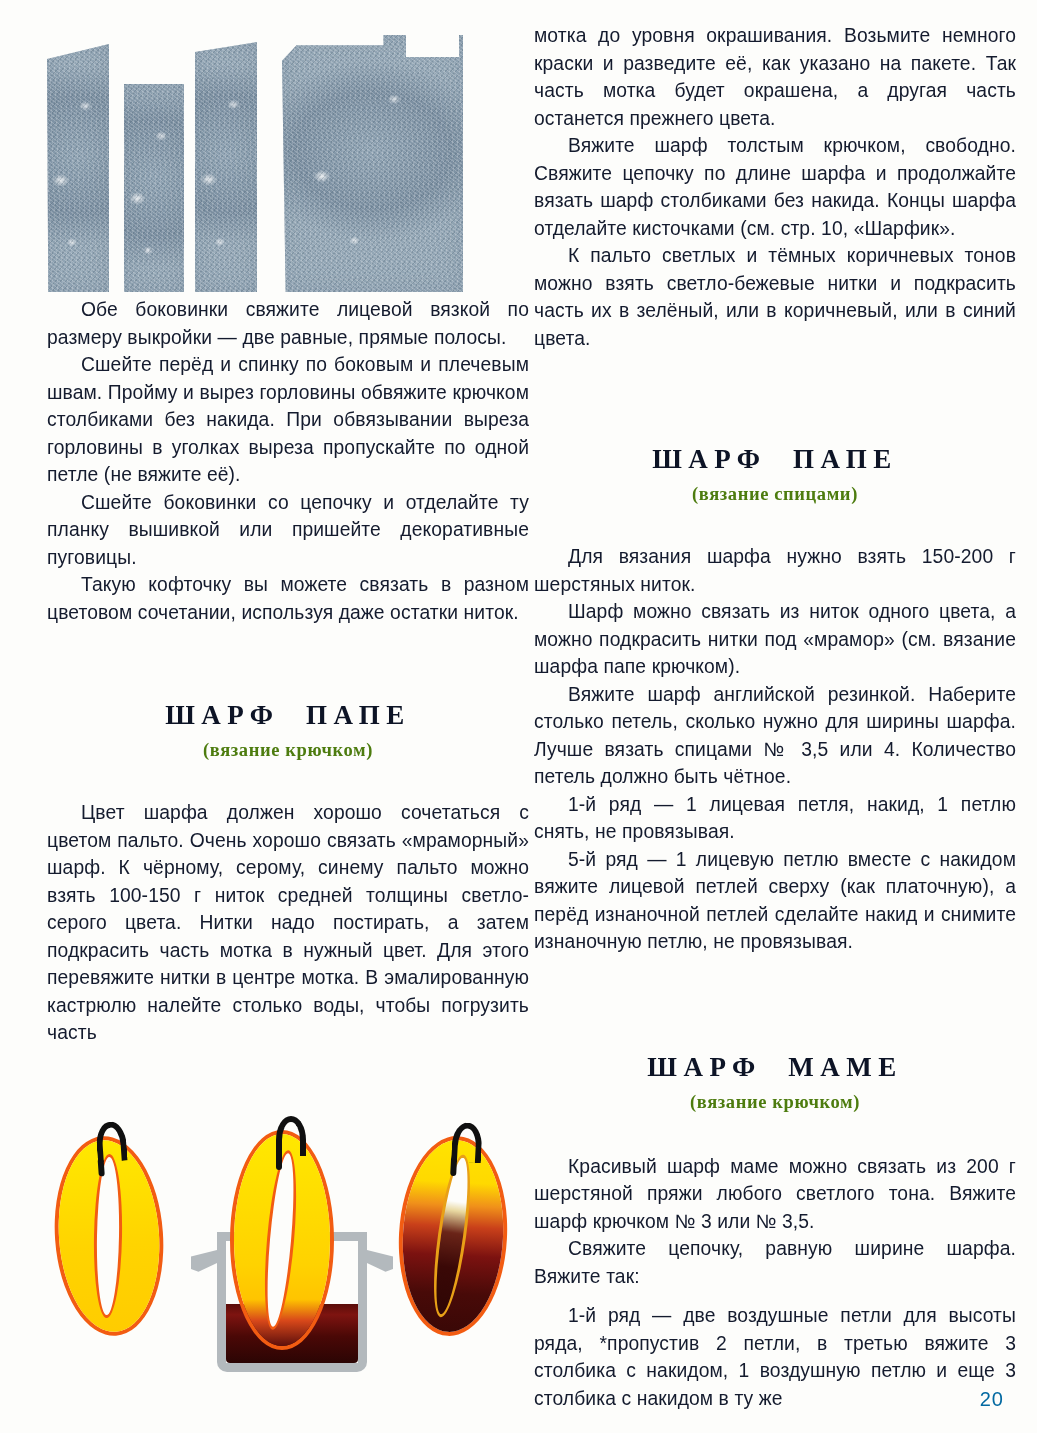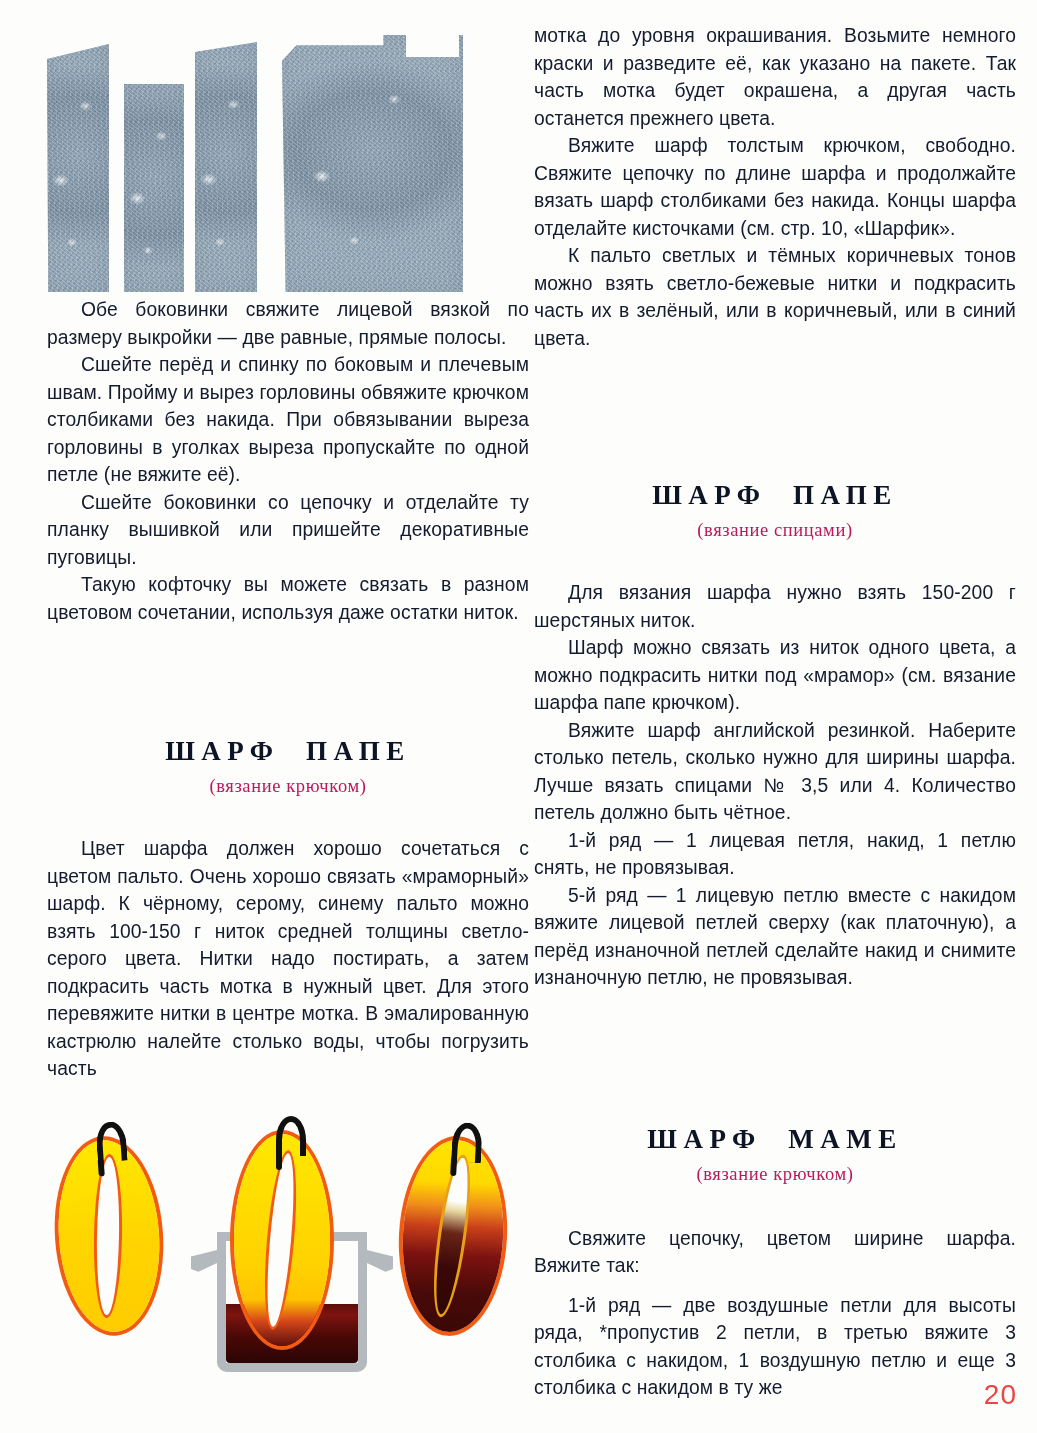--- a/index.html
+++ b/index.html
@@ -41,38 +41,37 @@
     margin: 0 0 0 0;
     letter-spacing: 0.1px;
     -webkit-font-smoothing: antialiased;
   }
   .para.no-indent { text-indent: 0; }
   .para + .para { margin-top: 0; }
 
   
   .heading-block {
     text-align: center;
-    margin-top: 36px;
   }
   .heading-main {
     font-family: "Liberation Serif", serif;
     font-weight: bold;
     font-size: 27px;
     letter-spacing: 6.5px;
     color: #0d1426;
     margin: 0;
     white-space: pre;
   }
   .heading-sub {
     font-family: "Liberation Serif", serif;
     font-size: 18.5px;
     letter-spacing: 0.6px;
-    color: #be185d;
+    color: #4d7c0f;
     margin: 9px 0 0 0;
-    font-weight: normal;
+    font-weight: bold;
   }
 
   
   .sp-top-illus  { height: 296px; }
   .sp-before-h   { height: 74px; }
   .sp-after-h    { height: 38px; }
 
   
   .pattern-illus {
     position: absolute;
@@ -259,25 +258,25 @@
     width: 34px;
     height: 28px;
     background: #b3b9bd;
   }
   .pot-handle.left  { left: -6px;  clip-path: polygon(0% 30%, 100% 0%, 100% 40%, 22% 85%, 0% 75%); }
   .pot-handle.right { right: -6px; clip-path: polygon(100% 30%, 0% 0%, 0% 40%, 78% 85%, 100% 75%); }
 
   
   .page-number {
     position: absolute;
-    right: 20px;
+    right: 33px;
     bottom: 22px;
     font-family: "Liberation Sans", sans-serif;
-    font-size: 28px;
-    color: #ef4444;
+    font-size: 20px;
+    color: #0369a1;
     letter-spacing: 1px;
   }
 </style>
 </head>
 <body>
 
 <div class="page">
 
   <div class="pattern-illus">
     <div class="piece piece-1"></div>
@@ -325,21 +324,22 @@
     <p class="para">1-й ряд — 1 лицевая петля, накид, 1 петлю снять, не провязывая.</p>
     <p class="para">5-й ряд — 1 лицевую петлю вместе с накидом вяжите лицевой петлей сверху (как платочную), а перёд изнаночной петлей сделайте накид и снимите изнаночную петлю, не провязывая.</p>
 
     <div style="height:96px"></div>
     <div class="heading-block">
       <div class="heading-main">ШАРФ  МАМЕ</div>
       <div class="heading-sub">(вязание  крючком)</div>
     </div>
     <div style="height:40px"></div>
 
-    <p class="para">Свяжите цепочку, цветом ширине шарфа. Вяжите так:</p>
+    <p class="para">Красивый шарф маме можно связать из 200 г шерстяной пряжи любого светлого тона. Вяжите шарф крючком № 3 или № 3,5.</p>
+    <p class="para">Свяжите цепочку, равную ширине шарфа. Вяжите так:</p>
     <div style="height:12px"></div>
     <p class="para">1-й ряд — две воздушные петли для высоты ряда, *пропустив 2 петли, в третью вяжите 3 столбика с накидом, 1 воздушную петлю и еще 3 столбика с накидом в ту же</p>
   </div>
 
   <div class="dye-illus">
 
     <div class="skein skein-1">
       <div class="hook"></div>
       <div class="loop-outer"></div>
       <div class="loop-fill"></div>

